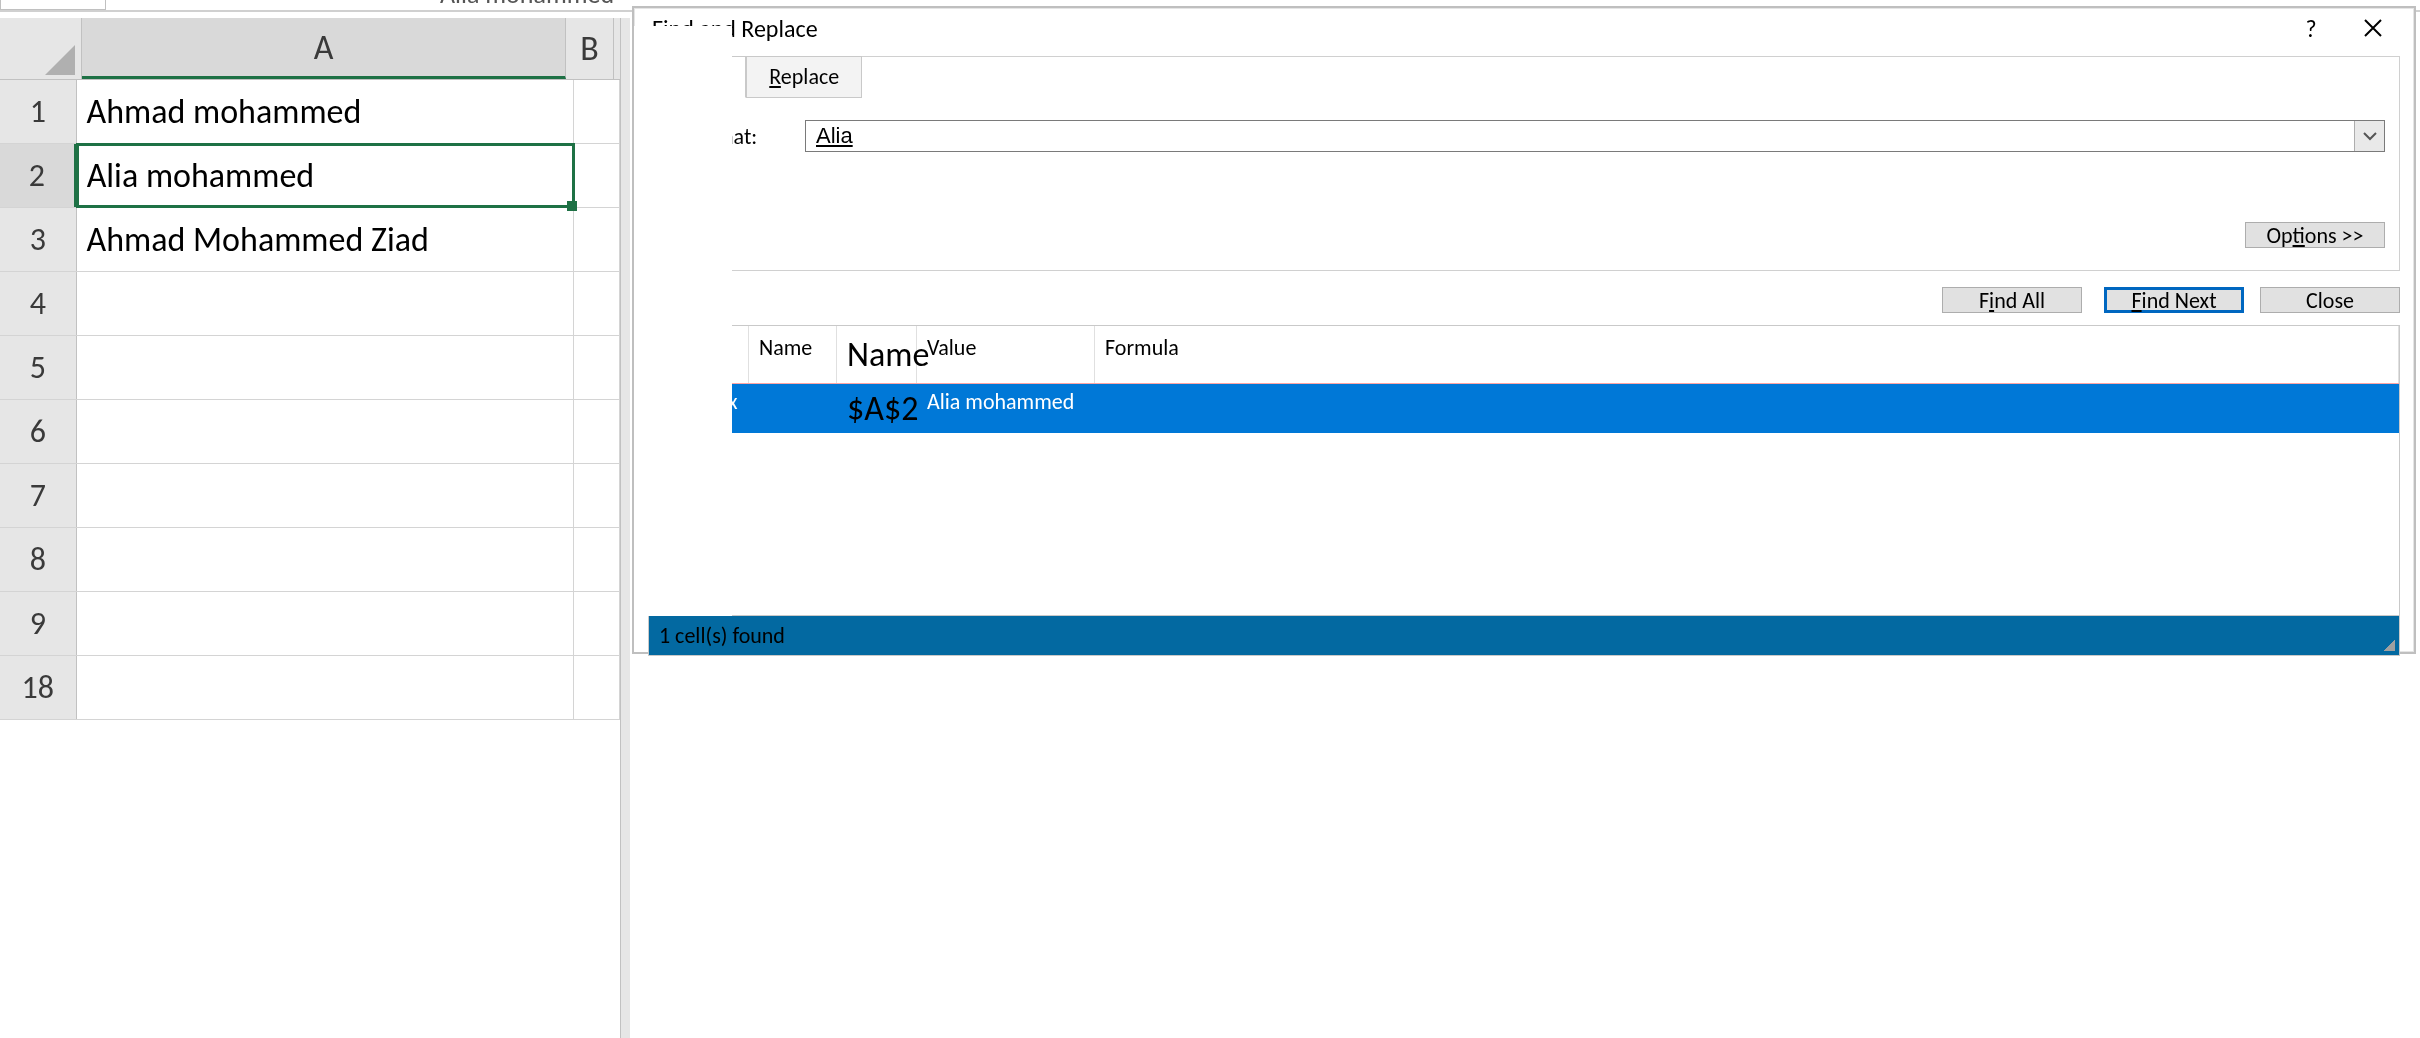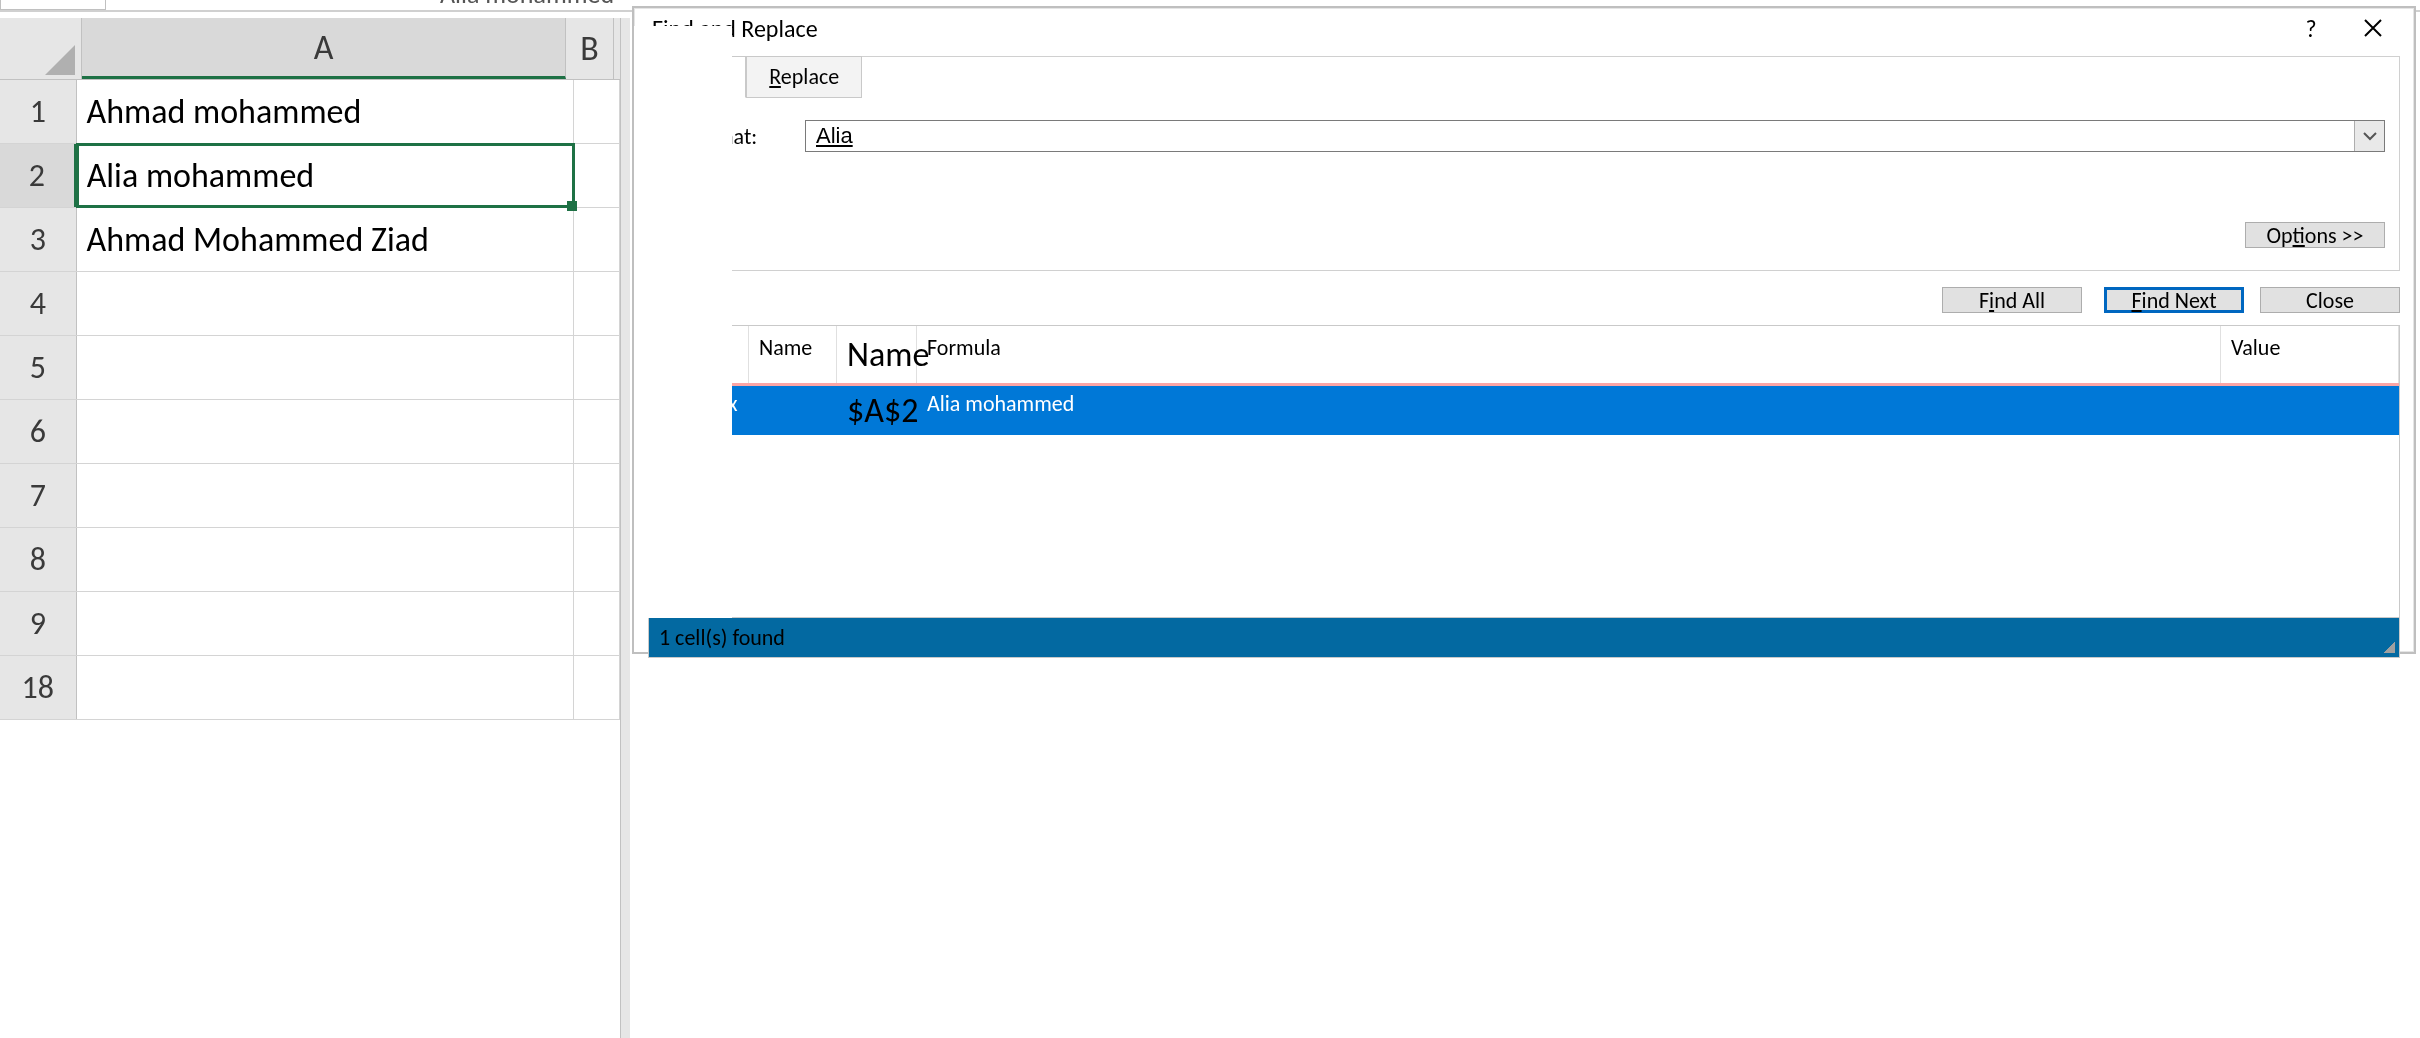--- a/index.html
+++ b/index.html
@@ -275,21 +275,21 @@
     border: 1px solid #c9c9c9;
     margin: 0 14px;
     background: #ffffff;
   }
   .results-head, .results-row {
     display: flex;
     font-size: 22px;
   }
   .results-head {
     background: #ffffff;
-    border-bottom: 3px solid #fca5a5;
+    border-bottom: 1px solid #fca5a5;
   }
   .results-head .rc {
     padding: 8px 10px;
     border-right: 1px solid #e0e0e0;
     color: #000;
   }
   .results-row {
     background: #0078d7;
     color: #ffffff;
   }
@@ -451,22 +451,22 @@
     </div>
     <div class="btn">Close</div>
   </div>
 
   <div class="results-wrap">
     <div class="results-head">
       <div class="rc book">Book</div>
       <div class="rc sheet">Sheet</div>
       <div class="rc name">Name</div>
       <div class="rc cell">Name</div>
+      <div class="rc value">Value</div>
       <div class="rc formula">Formula</div>
-      <div class="rc value">Value</div>
     </div>
     <div id="results-rows">
         <div class="results-row">
           <div class="rc book">ALIA.xlsx</div>
           <div class="rc sheet">Sheet1</div>
           <div class="rc name"></div>
           <div class="rc cell">$A$2</div>
           <div class="rc value">Alia mohammed</div>
           <div class="rc formula"></div>
         </div>

